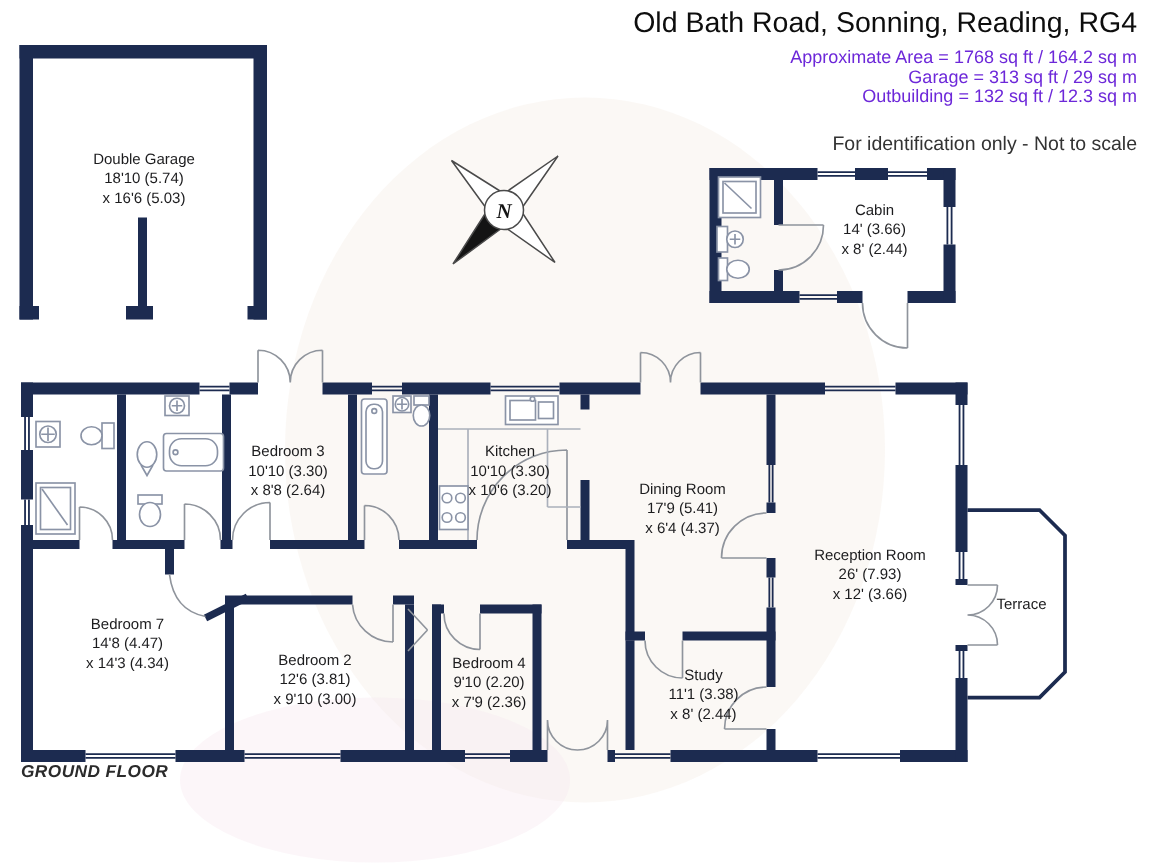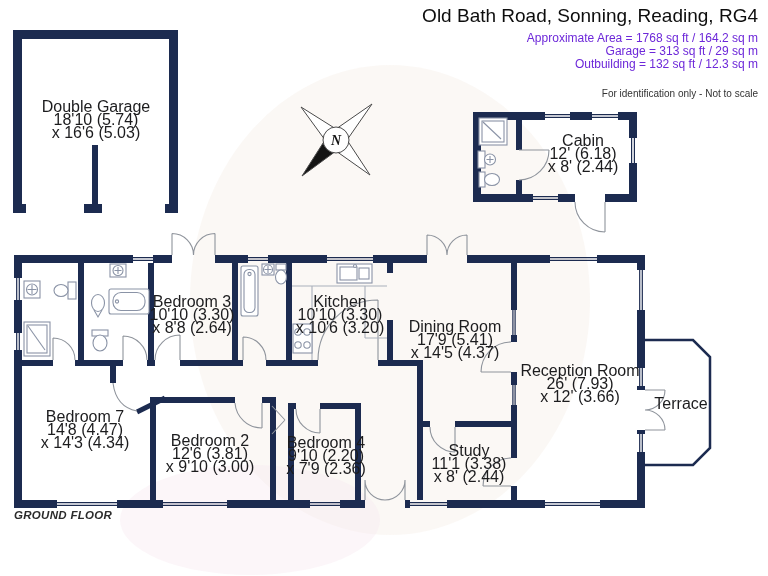--- a/index.html
+++ b/index.html
@@ -1,22 +1,22 @@
 <!DOCTYPE html>
 <html><head>
 <meta charset="utf-8">
 <style>
   html,body{margin:0;padding:0;background:#fff;}
   .page{position:relative;width:768px;height:576px;background:#ffffff;overflow:hidden;
         font-family:"Liberation Sans", sans-serif;color:#1d1d1f;}
   .plan-svg{position:absolute;left:0;top:0;}
   .hdr-title{position:absolute;right:10px;top:5px;font-size:19px;font-weight:normal;color:#0d0d0d;white-space:nowrap;}
   .hdr-line{position:absolute;right:10px;font-size:12px;color:#6d28d9;white-space:nowrap;}
-  .hdr-note{position:absolute;right:10px;top:88px;font-size:10px;color:#333;white-space:nowrap;}
-  .room-label{position:absolute;transform:translateX(-50%);text-align:center;font-size:16px;
+  .hdr-note{position:absolute;right:10px;top:88px;font-size:13px;color:#333;white-space:nowrap;}
+  .room-label{position:absolute;transform:translateX(-50%);text-align:center;font-size:10px;
               line-height:13px;color:#1c1c1e;white-space:nowrap;}
   .floor-label{position:absolute;left:14px;top:509px;font-size:11.5px;font-weight:600;
                letter-spacing:.3px;color:#2b2b2b;font-style:italic;}
 </style>
 </head>
 <body>
 
 <div class="page">
 
   <svg class="plan-svg" width="768" height="576" viewBox="0 0 768 576">
@@ -241,37 +241,37 @@
   <div class="hdr-line" style="top:57px">Outbuilding = 132 sq ft / 12.3 sq m</div>
   <div class="hdr-note">For identification only - Not to scale</div>
 
   <div class="room-label" style="left:96px;top:100px">
     <div>Double Garage</div>
     <div>18'10 (5.74)</div>
     <div>x 16'6 (5.03)</div>
   </div>
   <div class="room-label" style="left:583px;top:134px">
     <div>Cabin</div>
-    <div>12' (6.18)</div>
+    <div>14' (3.66)</div>
     <div>x 8' (2.44)</div>
   </div>
   <div class="room-label" style="left:192px;top:295px">
     <div>Bedroom 3</div>
     <div>10'10 (3.30)</div>
     <div>x 8'8 (2.64)</div>
   </div>
   <div class="room-label" style="left:340px;top:295px">
     <div>Kitchen</div>
     <div>10'10 (3.30)</div>
     <div>x 10'6 (3.20)</div>
   </div>
   <div class="room-label" style="left:455px;top:320px">
     <div>Dining Room</div>
     <div>17'9 (5.41)</div>
-    <div>x 14'5 (4.37)</div>
+    <div>x 6'4 (4.37)</div>
   </div>
   <div class="room-label" style="left:580px;top:364px">
     <div>Reception Room</div>
     <div>26' (7.93)</div>
     <div>x 12' (3.66)</div>
   </div>
   <div class="room-label" style="left:681px;top:397px">
     <div>Terrace</div>
   </div>
   <div class="room-label" style="left:85px;top:410px">

